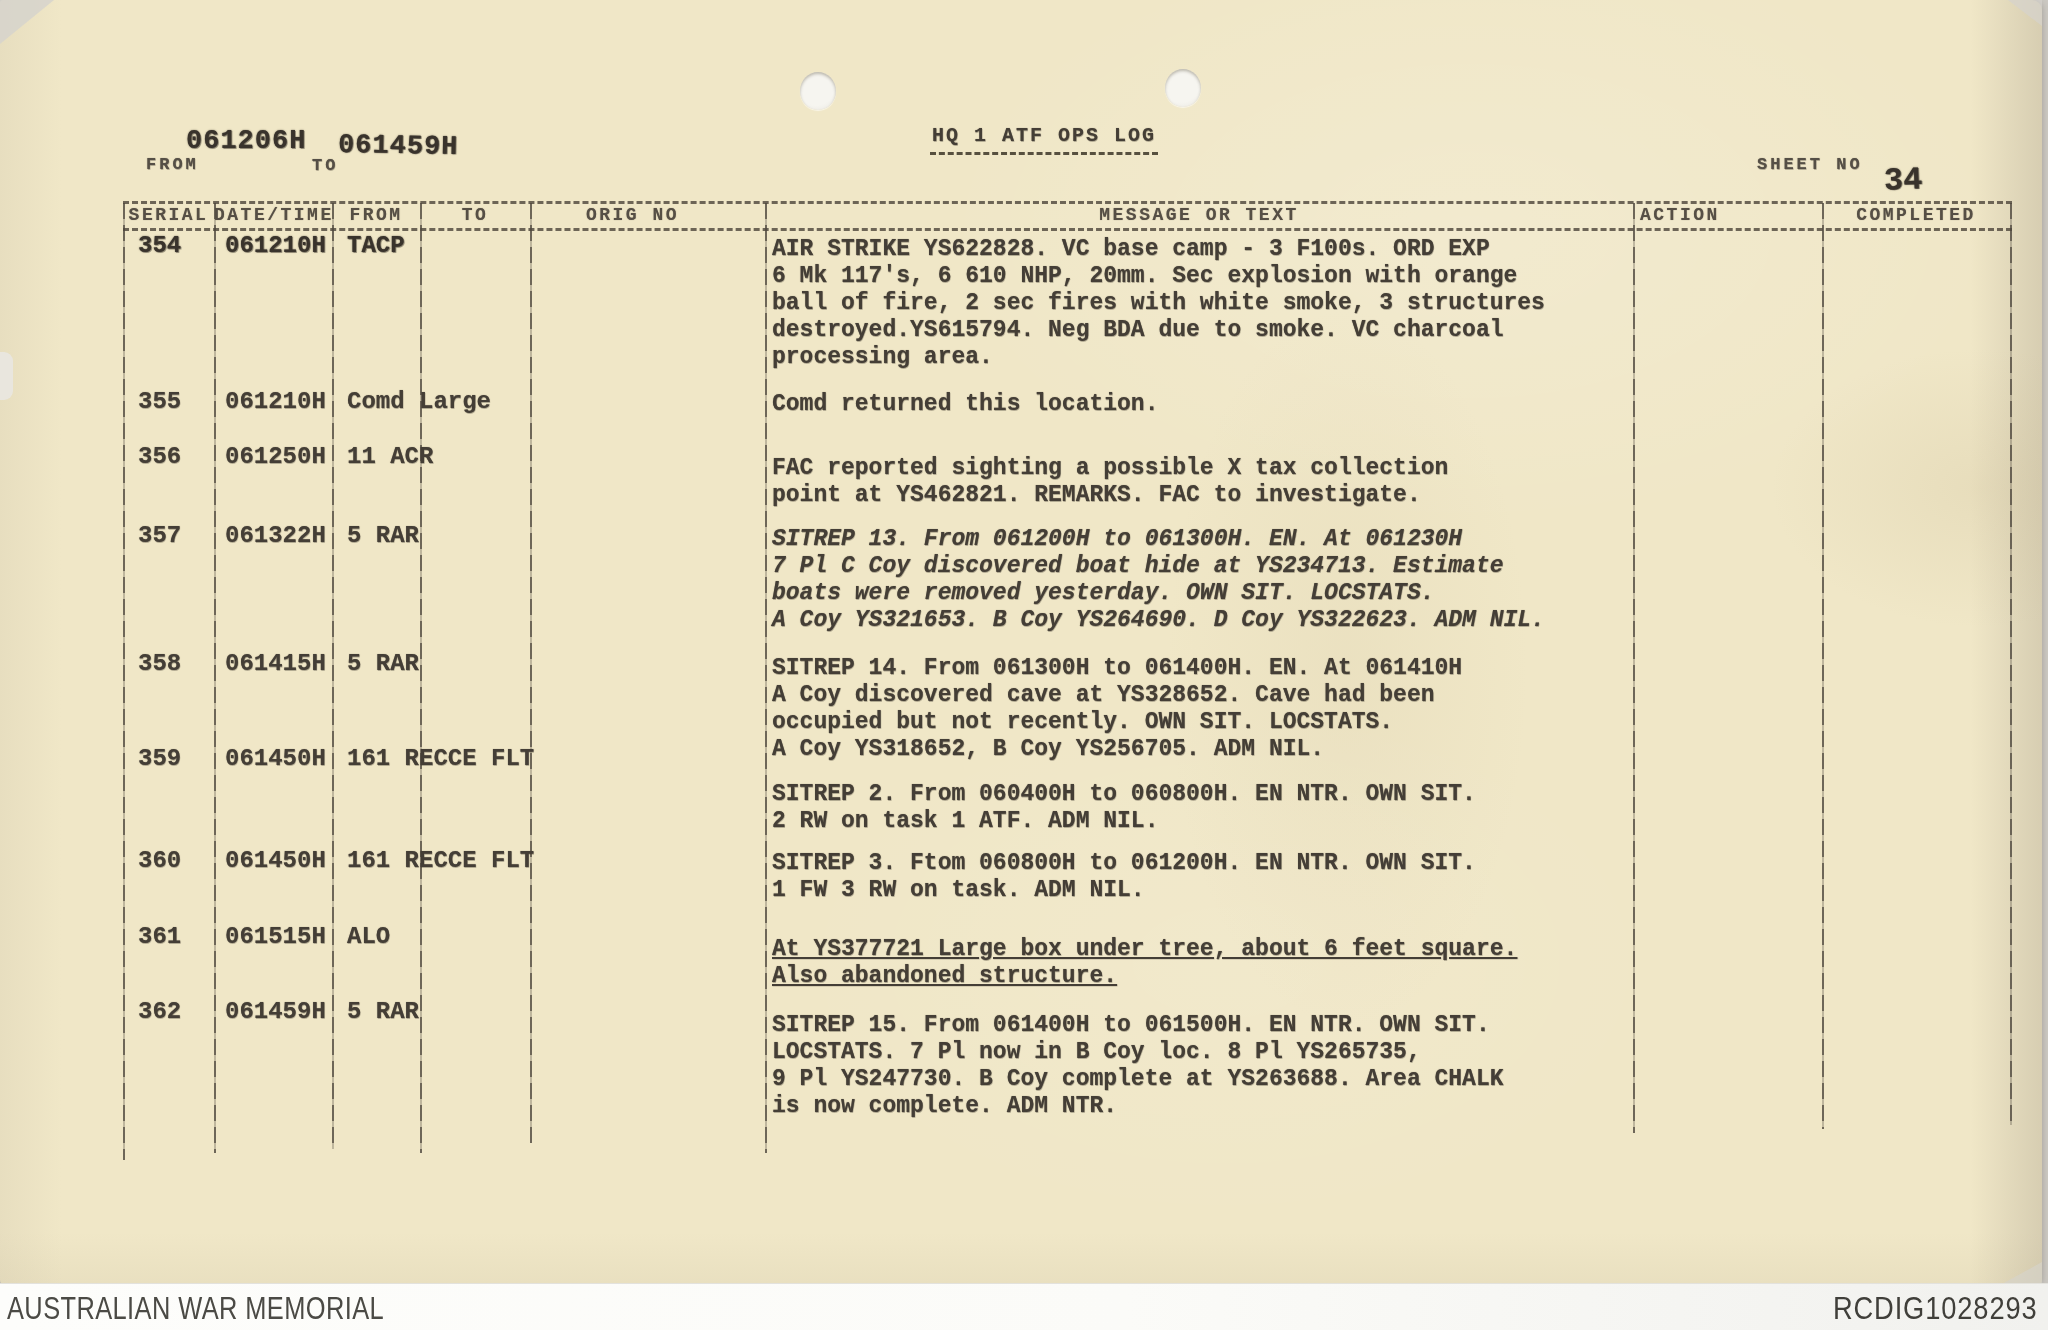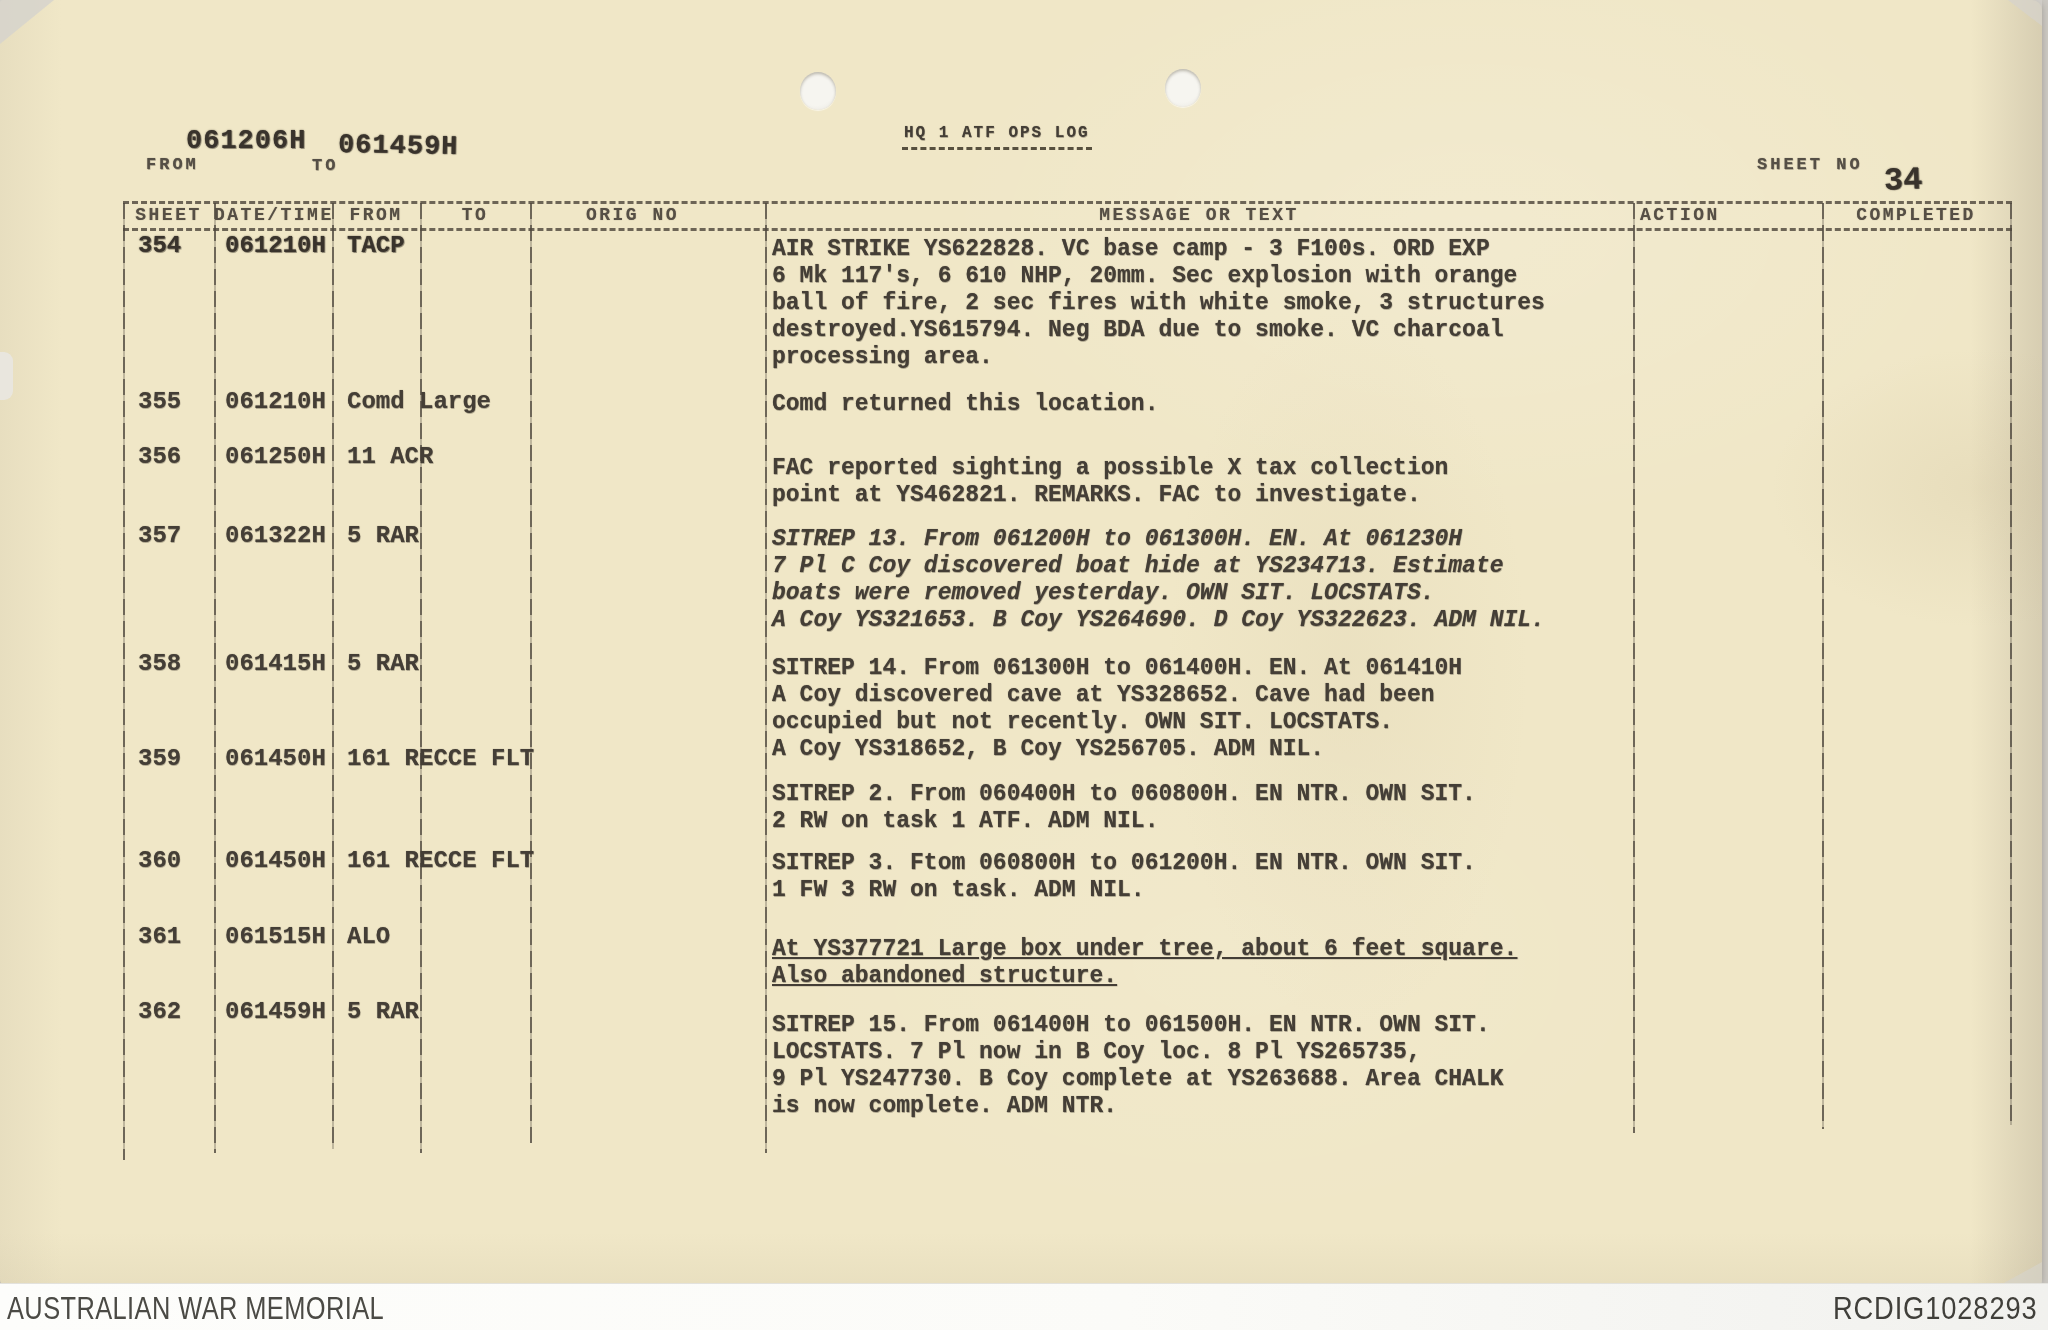--- a/index.html
+++ b/index.html
@@ -42,21 +42,21 @@
   .typed{
     font-weight:700;color:#443e36;
     text-shadow:0 0 1px rgba(64,56,46,.55), .5px .5px 0 rgba(64,56,46,.30);
   }
   .heavy{color:#39332c;text-shadow:0 0 1.5px rgba(50,44,36,.8), 1px .5px 0 rgba(50,44,36,.4);}
 
   
   .lbl-small{position:absolute;font-size:17px;letter-spacing:3px;color:#554f46;}
   .time-val{position:absolute;font-size:27px;letter-spacing:1px;}
   .log-title{
-    position:absolute;left:902px;top:124px;font-size:16px;letter-spacing:2px;
+    position:absolute;left:930px;top:124px;font-size:20px;letter-spacing:2px;
     border-bottom:3px dashed #57503f;padding:0 2px 5px 2px;font-family:Liberation Mono, monospace;
   }
   .sheet-lbl{left:1757px;top:155px;}
   .sheet-val{position:absolute;left:1884px;top:162px;font-size:32px;transform:rotate(-2deg);}
 
   
   .hdash{position:absolute;height:0;border-top:3px dashed rgba(86,78,66,.85);}
   .hdash.top{left:123px;width:1889px;top:201px;}
   .hdash.bot{left:123px;width:1889px;top:228px;}
   .vline{
@@ -122,21 +122,21 @@
       <div class="vline" style="left:123px;height:957px;"></div>
       <div class="vline" style="left:214px;height:950px;"></div>
       <div class="vline" style="left:332px;height:946px;"></div>
       <div class="vline" style="left:420px;height:950px;"></div>
       <div class="vline" style="left:530px;height:940px;"></div>
       <div class="vline" style="left:765px;height:950px;"></div>
       <div class="vline" style="left:1633px;height:930px;"></div>
       <div class="vline" style="left:1822px;height:926px;"></div>
       <div class="vline" style="left:2010px;height:922px;"></div>
 
-      <span class="hcell" style="left:123px;width:91px;">SHEET</span>
+      <span class="hcell" style="left:123px;width:91px;">SERIAL</span>
       <span class="hcell" style="left:214px;width:118px;">DATE/TIME</span>
       <span class="hcell" style="left:332px;width:88px;">FROM</span>
       <span class="hcell" style="left:420px;width:110px;">TO</span>
       <span class="hcell" style="left:530px;width:205px;">ORIG NO</span>
       <span class="hcell" style="left:765px;width:868px;">MESSAGE OR TEXT</span>
       <span class="hcell" style="left:1640px;width:150px;text-align:left;">ACTION</span>
       <span class="hcell" style="left:1822px;width:188px;">COMPLETED</span>
 
       <div class="row" style="top:232px;">
         <span class="cell c-serial typed heavy">354</span>

